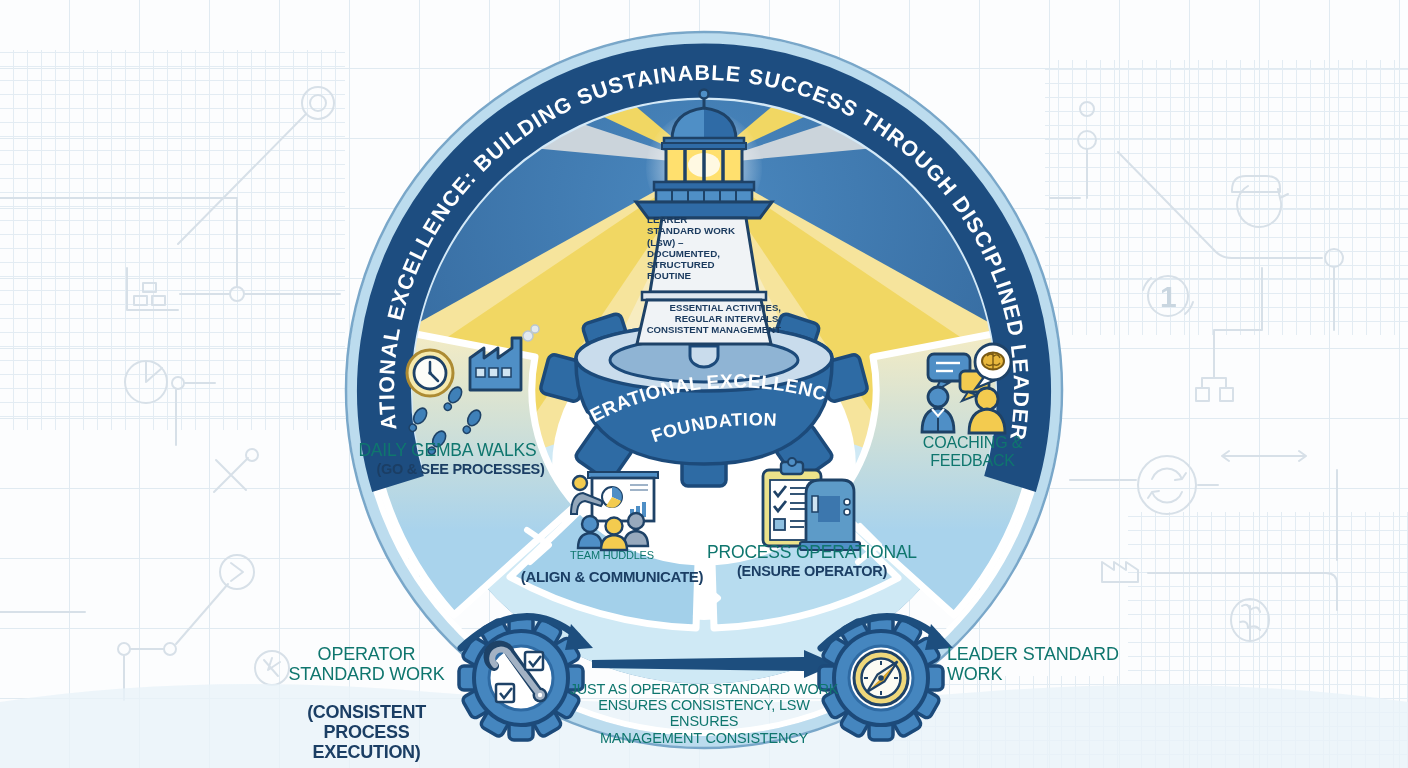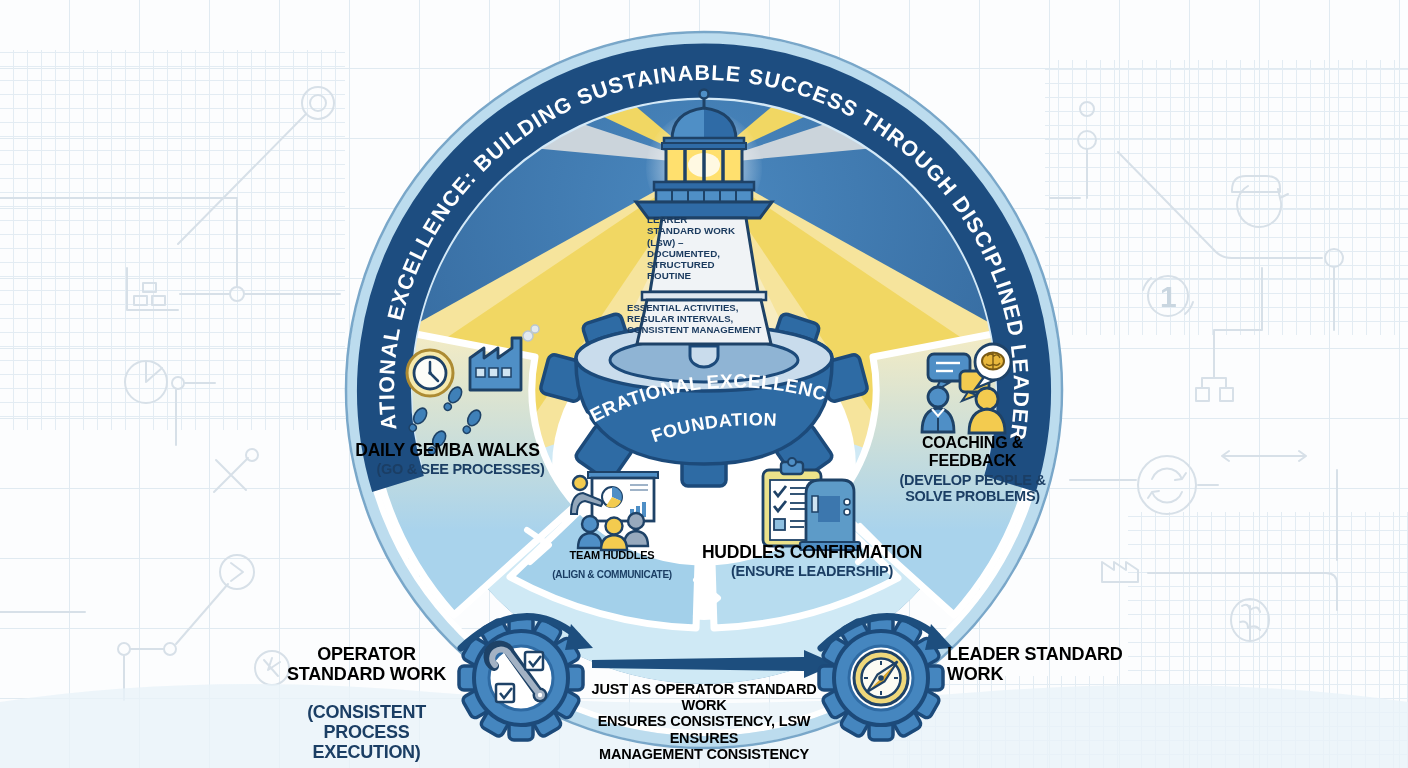--- a/index.html
+++ b/index.html
@@ -10,29 +10,29 @@
     background:
       repeating-linear-gradient(0deg,transparent 0 69px,#dde8f0 69px 70px),
       repeating-linear-gradient(90deg,transparent 0 69px,#dde8f0 69px 70px);
     opacity:.9;}
   .grid-patch{position:absolute;
     background:
       repeating-linear-gradient(0deg,transparent 0 13px,#e3ecf3 13px 14px),
       repeating-linear-gradient(90deg,transparent 0 13px,#e3ecf3 13px 14px);}
   svg{position:absolute;left:0;top:0;}
   
-  .lbl{position:absolute;font-weight:bold;color:#000000;text-align:center;
+  .lbl{position:absolute;font-weight:normal;color:#0f766e;text-align:center;
        white-space:pre-line;line-height:1.12;letter-spacing:-0.2px;}
   .sub{position:absolute;font-weight:bold;color:#1b3e64;text-align:center;
        white-space:pre-line;line-height:1.12;letter-spacing:-0.3px;}
   .right{} .left{text-align:left;}
   .tower-txt{position:absolute;left:647px;top:214px;width:114px;font-size:9.8px;
        line-height:11.3px;font-weight:bold;color:#1a3a5e;text-align:left;white-space:pre-line;}
   .base-txt{position:absolute;left:627px;top:302px;width:154px;font-size:9.6px;
-       line-height:11px;font-weight:bold;color:#1a3a5e;text-align:left;white-space:pre-line;}
+       line-height:11px;font-weight:bold;color:#1a3a5e;text-align:right;white-space:pre-line;}
   .arc-title{fill:#ffffff;font-weight:bold;font-size:21.5px;letter-spacing:1.1px;}
   .gear-t1{fill:#ffffff;font-weight:bold;font-size:19px;letter-spacing:.4px;}
   .gear-t2{fill:#ffffff;font-weight:bold;font-size:18px;letter-spacing:.6px;}
   .sketch{stroke:#d7e0e8;stroke-width:2;fill:none;stroke-linecap:round;stroke-linejoin:round;}
   .sketch-num{fill:#c9d6e0;font-size:30px;font-weight:bold;}
 </style>
 </head>
 <body>
 
 <div id="stage">
@@ -391,28 +391,26 @@
 ROUTINE</div>
   <div class="base-txt">ESSENTIAL ACTIVITIES,
 REGULAR INTERVALS,
 CONSISTENT MANAGEMENT</div>
 
   <div class="lbl" style="left:325px;top:441px;width:245px;font-size:17.5px;">DAILY GEMBA WALKS</div>
   <div class="sub" style="left:338px;top:461px;width:245px;font-size:14.5px;">(GO &amp; SEE PROCESSES)</div>
 
   <div class="lbl" style="left:880px;top:434px;width:185px;font-size:16px;">COACHING &amp;
 FEEDBACK</div>
-  <div class="sub" style="left:880px;top:472px;width:185px;font-size:14.5px;">(DEVELOP PEOPLE &amp;
-SOLVE PROBLEMS)</div>
 
   <div class="lbl" style="left:500px;top:549px;width:224px;font-size:11px;">TEAM HUDDLES</div>
-  <div class="sub" style="left:500px;top:569px;width:224px;font-size:10px;">(ALIGN &amp; COMMUNICATE)</div>
-
-  <div class="lbl" style="left:698px;top:543px;width:228px;font-size:17.5px;">HUDDLES CONFIRMATION</div>
-  <div class="sub" style="left:698px;top:563px;width:228px;font-size:14.5px;">(ENSURE LEADERSHIP)</div>
+  <div class="sub" style="left:500px;top:569px;width:224px;font-size:15px;">(ALIGN &amp; COMMUNICATE)</div>
+
+  <div class="lbl" style="left:698px;top:543px;width:228px;font-size:17.5px;">PROCESS OPERATIONAL</div>
+  <div class="sub" style="left:698px;top:563px;width:228px;font-size:14.5px;">(ENSURE OPERATOR)</div>
 
   <div class="lbl right" style="left:280px;top:644px;width:173px;font-size:18px;">OPERATOR
 STANDARD WORK</div>
   <div class="sub right" style="left:280px;top:702px;width:173px;font-size:18px;">(CONSISTENT PROCESS
 EXECUTION)</div>
 
   <div class="lbl left" style="left:947px;top:644px;width:200px;font-size:18px;">LEADER STANDARD
 WORK</div>
 
   <div class="lbl" style="left:568px;top:681px;width:272px;font-size:14.5px;">JUST AS OPERATOR STANDARD WORK

